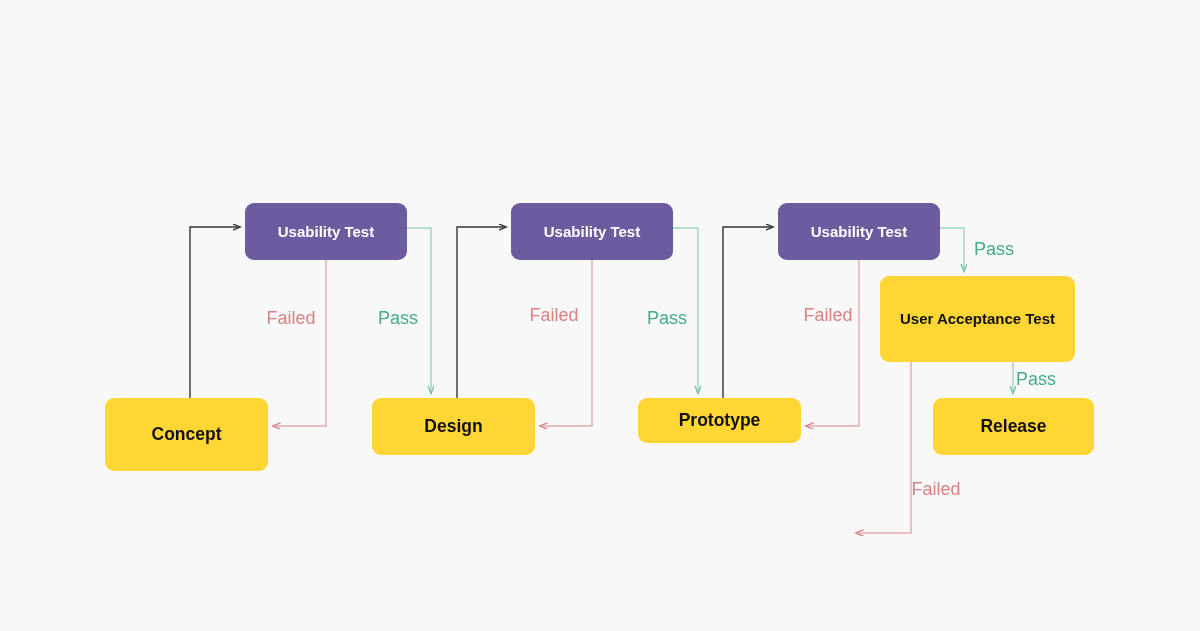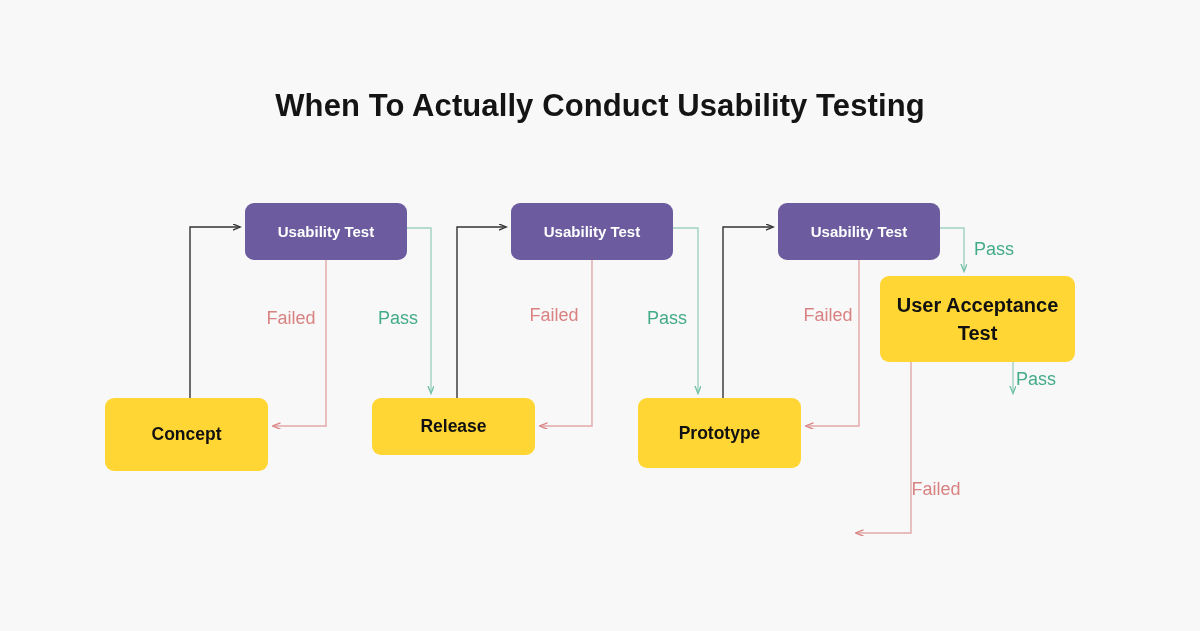--- a/index.html
+++ b/index.html
@@ -57,21 +57,21 @@
   }
   .node-stage {
     background: #ffd633;
     color: #111111;
     font-size: 17.5px;
     font-weight: bold;
   }
   .node-uat {
     background: #ffd633;
     color: #111111;
-    font-size: 20px;
+    font-size: 15px;
     font-weight: bold;
     padding: 0 0;
   }
   .edge-label {
     position: absolute;
     font-size: 18px;
     white-space: nowrap;
     line-height: 1;
   }
   .edge-label.fail {
@@ -87,21 +87,20 @@
     text-align: center;
     line-height: 1.6;
     white-space: pre-line;
   }
 </style>
 </head>
 <body>
 
 <div id="diagram-root">
 
-  <div class="page-title">When To Actually Conduct Usability Testing</div>
 
   <svg class="flow-canvas" viewBox="0 0 1200 631">
     <defs>
       <marker id="arrow-default" markerWidth="9" markerHeight="9" refX="7.5" refY="3.2" orient="auto" markerUnits="userSpaceOnUse">
         <path d="M0,0 L8,3.2 L0,6.4" fill="none" stroke="#333333" stroke-width="1.3"></path>
       </marker>
       <marker id="arrow-fail" markerWidth="9" markerHeight="9" refX="7.5" refY="3.2" orient="auto" markerUnits="userSpaceOnUse">
         <path d="M0,0 L8,3.2 L0,6.4" fill="none" stroke="#d98282" stroke-width="1.3"></path>
       </marker>
       <marker id="arrow-pass" markerWidth="9" markerHeight="9" refX="7.5" refY="3.2" orient="auto" markerUnits="userSpaceOnUse">
@@ -156,39 +155,42 @@
 
   <div class="node-box node-stage" style="left:105px; top:398px; width:163px; height:73px;">
     <span>Concept</span>
   </div>
 
   <div class="node-box node-test" style="left:245px; top:203px; width:162px; height:57px;">
     <span>Usability Test</span>
   </div>
 
   <div class="node-box node-stage" style="left:372px; top:398px; width:163px; height:57px;">
-    <span>Release</span>
+    <span>Design</span>
   </div>
 
   <div class="node-box node-test" style="left:511px; top:203px; width:162px; height:57px;">
     <span>Usability Test</span>
   </div>
 
-  <div class="node-box node-stage" style="left:638px; top:398px; width:163px; height:70px;">
+  <div class="node-box node-stage" style="left:638px; top:398px; width:163px; height:45px;">
     <span>Prototype</span>
   </div>
 
   <div class="node-box node-test" style="left:778px; top:203px; width:162px; height:57px;">
     <span>Usability Test</span>
   </div>
 
   <div class="node-box node-uat" style="left:880px; top:276px; width:195px; height:86px;">
     <span>User Acceptance Test</span>
   </div>
 
+  <div class="node-box node-stage" style="left:933px; top:398px; width:161px; height:57px;">
+    <span>Release</span>
+  </div>
 
   <div class="edge-label fail" style="left:291px; top:318px; transform:translate(-50%,-50%);">Failed</div>
 
   <div class="edge-label pass" style="left:398px; top:318px; transform:translate(-50%,-50%);">Pass</div>
 
   <div class="edge-label fail" style="left:554px; top:315px; transform:translate(-50%,-50%);">Failed</div>
 
   <div class="edge-label pass" style="left:667px; top:318px; transform:translate(-50%,-50%);">Pass</div>
 
   <div class="edge-label fail" style="left:828px; top:315px; transform:translate(-50%,-50%);">Failed</div>

